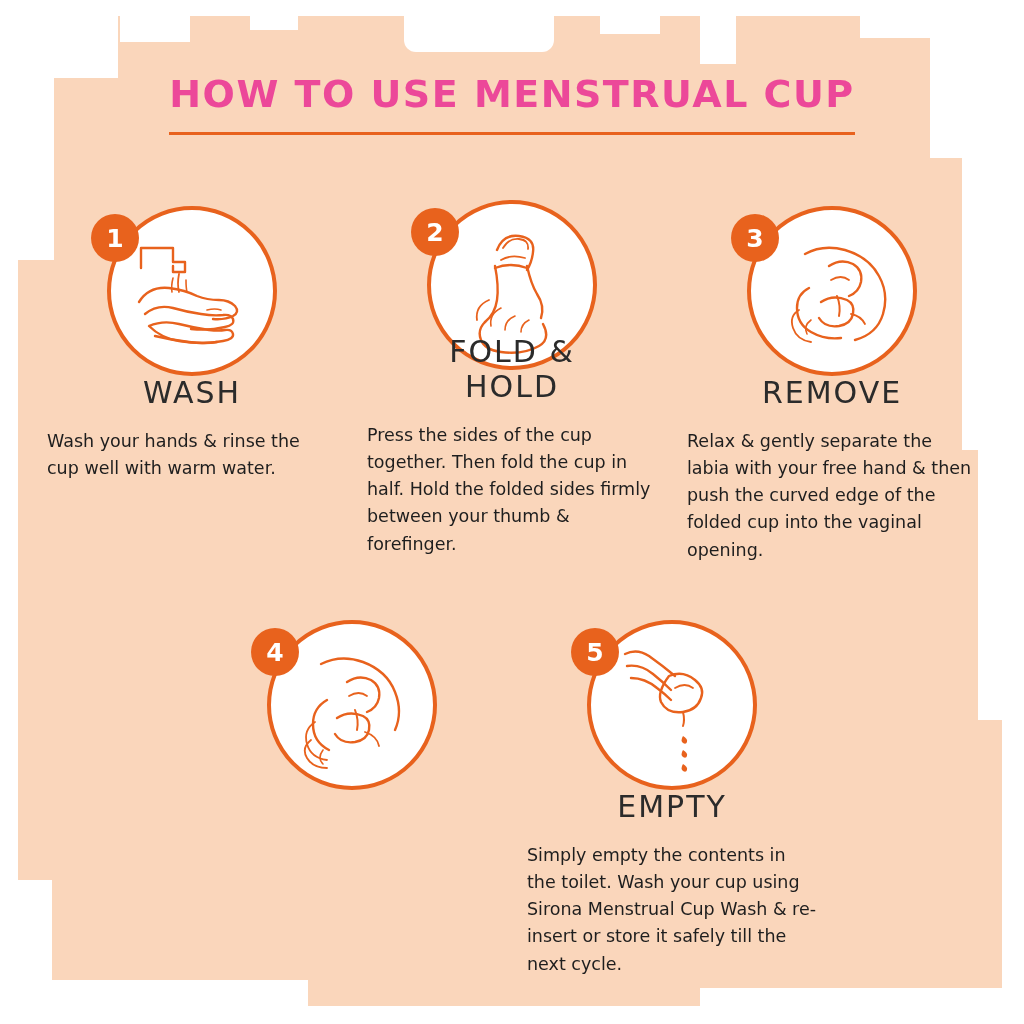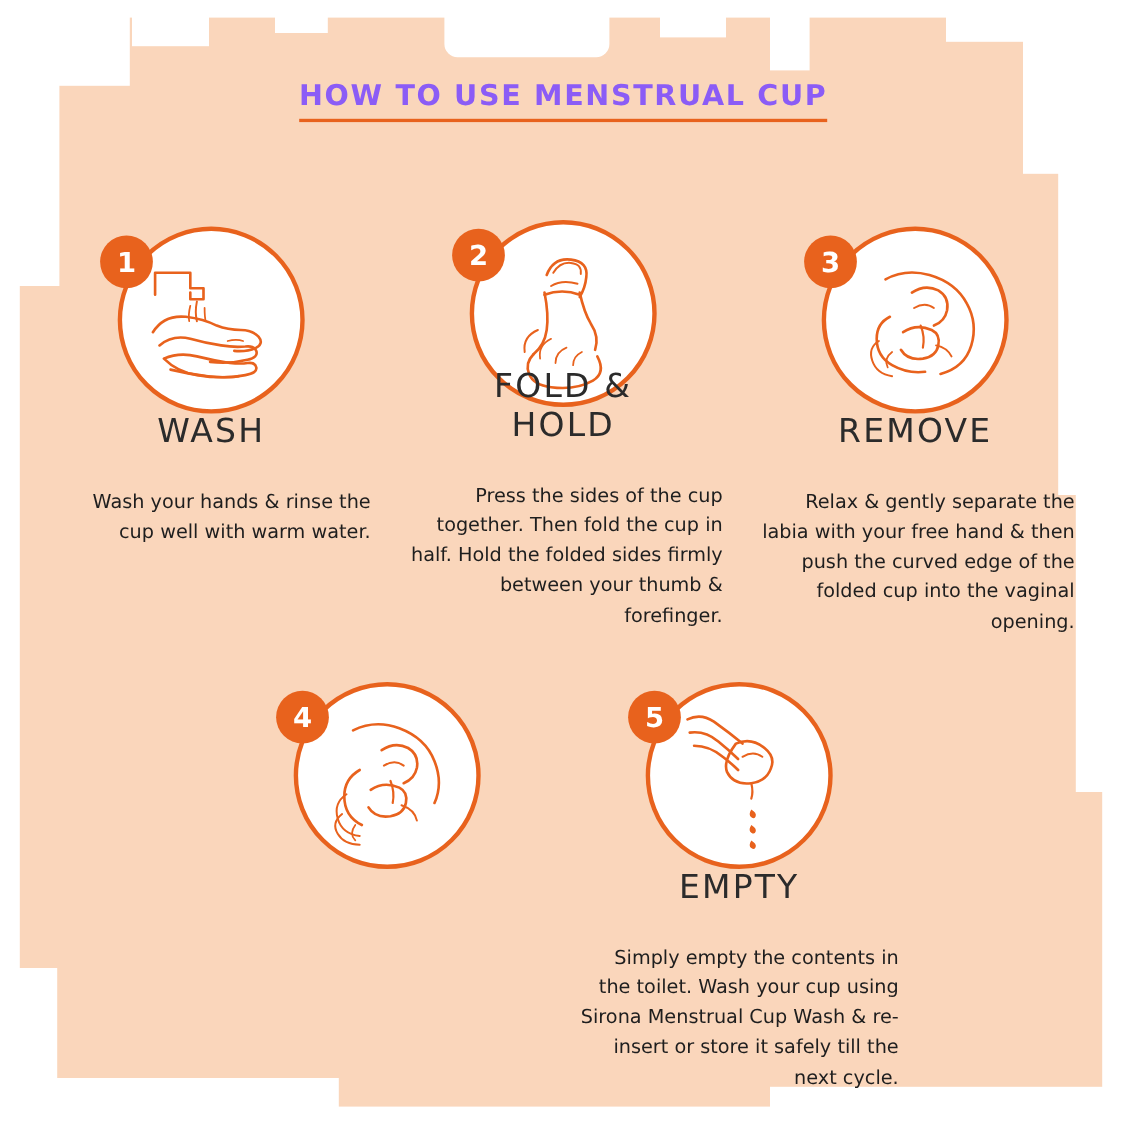--- a/index.html
+++ b/index.html
@@ -36,25 +36,25 @@
   .title-wrap {
     position: absolute;
     top: 72px;
     left: 0;
     width: 1024px;
     text-align: center;
   }
   .title {
     font-family: "DejaVu Sans", sans-serif;
     font-weight: bold;
-    font-size: 26px;
+    font-size: 38px;
     letter-spacing: 1.5px;
-    color: #8b5cf6;
+    color: #ec4899;
     display: inline-block;
-    padding-bottom: 6px;
+    padding-bottom: 16px;
     border-bottom: 3px solid #e8621d;
     text-transform: uppercase;
   }
 
   .steps-row {
     position: absolute;
     display: flex;
     justify-content: center;
   }
   .row-1 { top: 200px; left: 20px; width: 984px; }
@@ -113,23 +113,23 @@
     width: 190px;
     text-align: center;
     font-family: "DejaVu Sans", sans-serif;
     font-size: 30px;
     letter-spacing: 2px;
     color: #2b2b2b;
     z-index: 4;
   }
 
   .step-text {
-    margin-top: 42px;
+    margin-top: 26px;
     width: 290px;
-    text-align: right;
+    text-align: left;
     font-family: "DejaVu Sans", sans-serif;
     font-size: 17.5px;
     line-height: 1.55;
     color: #1e1e1e;
   }
 
   
   .s1 { margin-top: 6px; }
   .s2 { margin-top: 0px; }
   .s3 { margin-top: 6px; }

